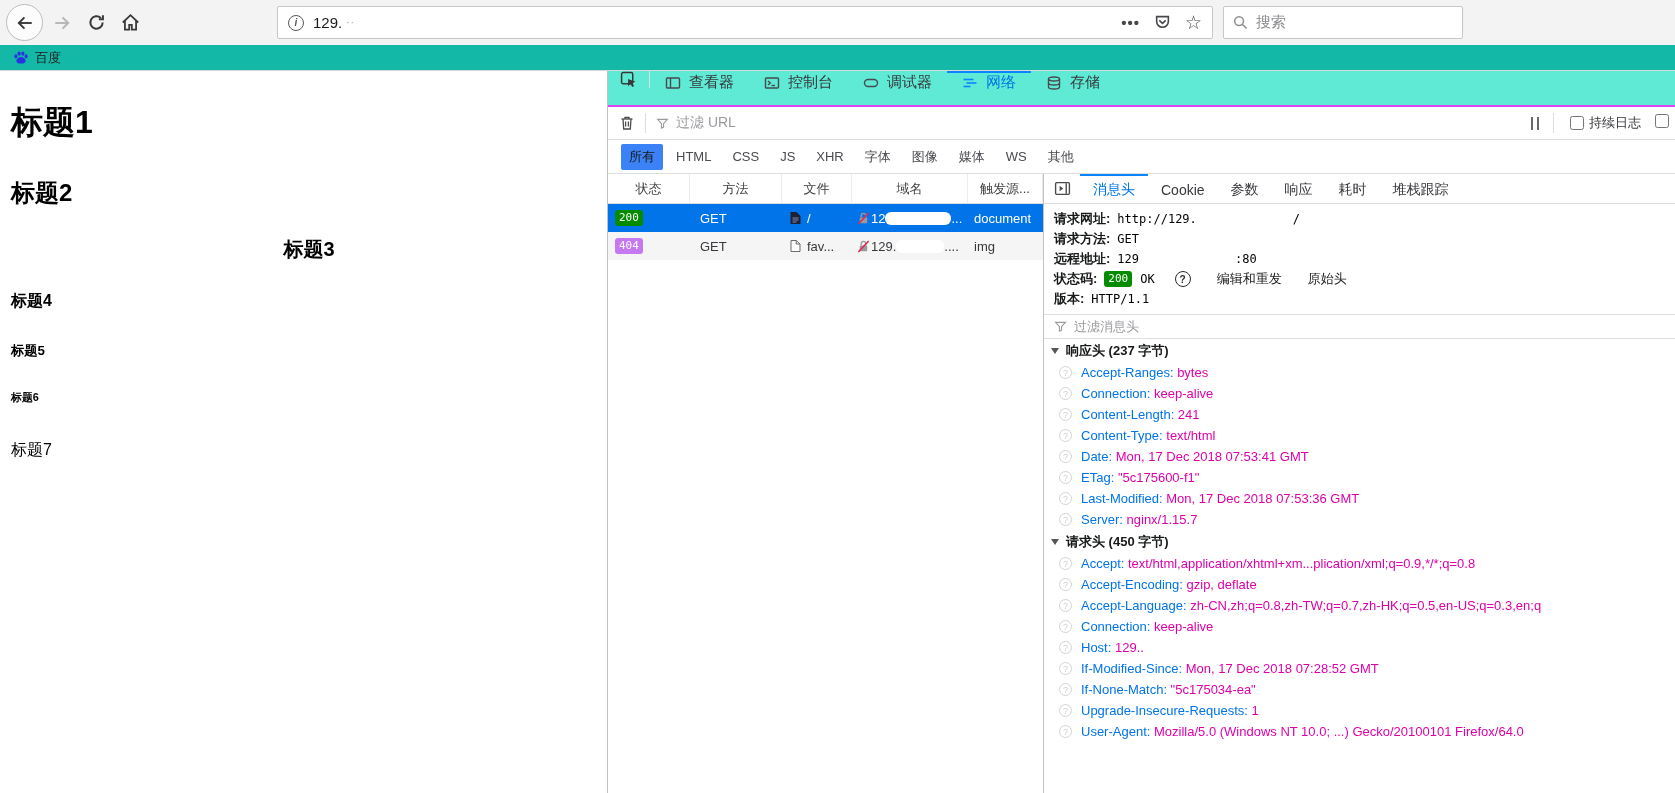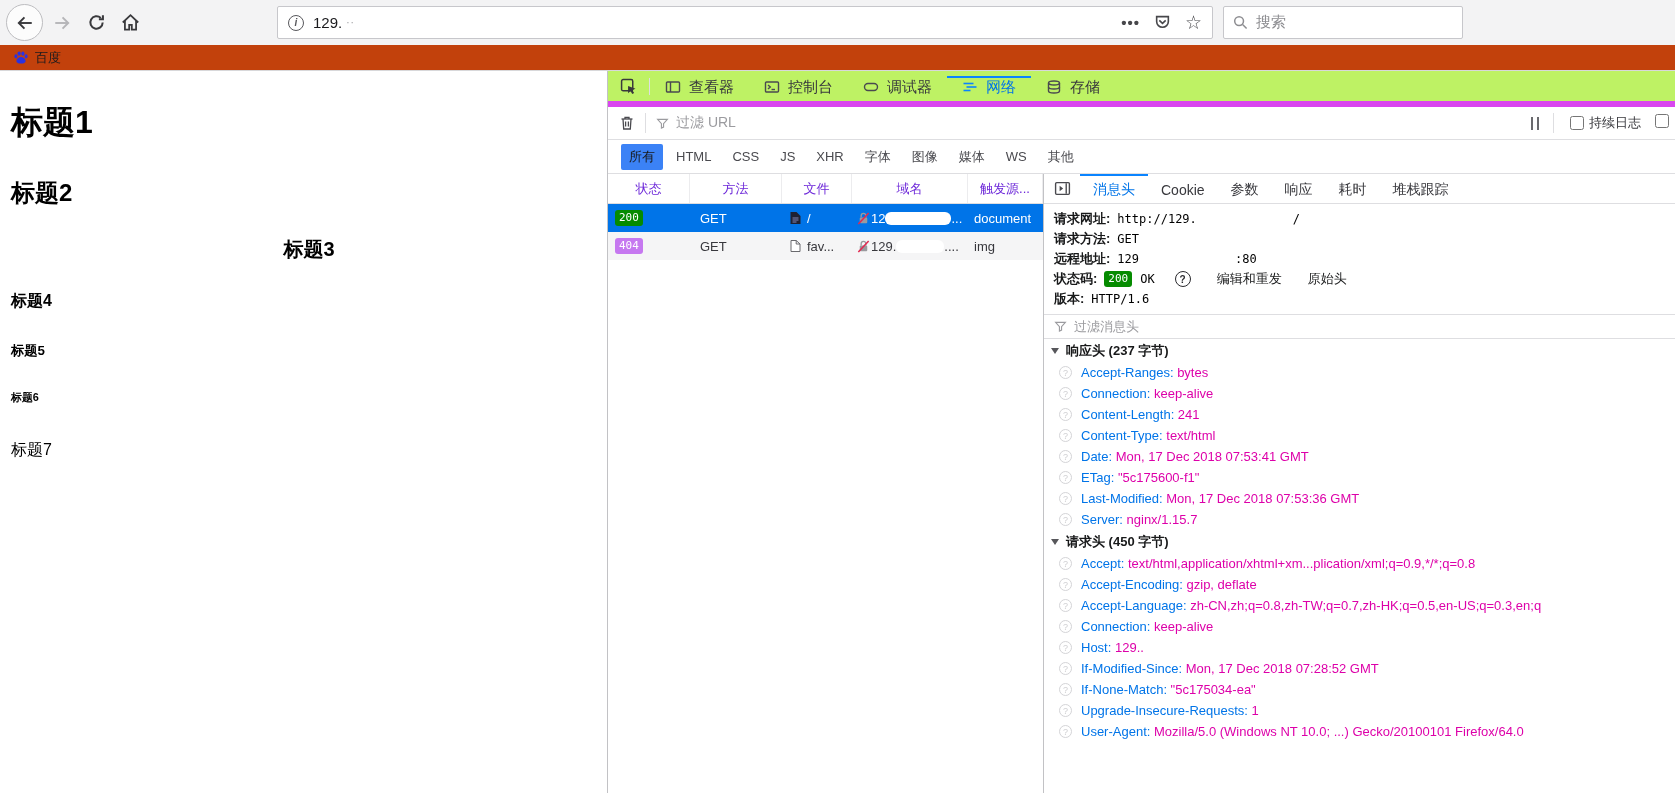--- a/index.html
+++ b/index.html
@@ -37,42 +37,42 @@
   .urlbar-icon { margin-left:14px; color:#47474b; cursor:pointer; display:flex; align-items:center; }
   .ellipsis-glyph { font-size:15px; font-weight:700; letter-spacing:1px; color:#47474b; }
   .star-glyph { font-size:19px; color:#47474b; line-height:1; }
   .search-bar {
     width:240px; height:33px; margin-left:10px;
     background:#fff; border:1px solid #c7c7cb; border-radius:2px;
     display:flex; align-items:center; padding:0 9px; color:#8d8d91; font-size:15px;
   }
   .search-bar span { margin-left:8px; }
   .bookmarks-bar {
-    height:25px; background:#c2410c; display:flex; align-items:center; padding-left:13px;
+    height:25px; background:#14b8a6; display:flex; align-items:center; padding-left:13px;
   }
   .bookmark-item { display:flex; align-items:center; gap:6px; font-size:13px; color:#1b1b1e; cursor:pointer; }
 
   
   .content-row { display:flex; height:723px; border-top:1px solid #d8d8da; }
 
   .page-content { width:607px; background:#fff; padding-left:11px; overflow:hidden; }
   .page-content h1,.page-content h2,.page-content h3,.page-content h4,.page-content h5,.page-content h6,.page-content p
     { margin:0; line-height:1.15; font-weight:700; color:#000; }
   .page-content h1 { font-size:32px;   margin-top:33px; }
   .page-content h2 { font-size:24px;   margin-top:38px; }
   .page-content h3 { font-size:20px; margin-top:32px;text-align:center; }
   .page-content h4 { font-size:16px;   margin-top:31px; }
   .page-content h5 { font-size:13.3px; margin-top:32px; }
   .page-content h6 { font-size:10.9px; margin-top:33px; }
   .page-content p  { font-size:16px;   margin-top:37px; font-weight:400; }
 
   
   .devtools { flex:1; min-width:0; border-left:1px solid #c2c2c5; display:flex; flex-direction:column; background:#fff; }
 
-  .dt-tabbar { height:36px; flex:none; display:flex; align-items:center; background:#bef264; border-bottom:6px solid #d946ef; }
+  .dt-tabbar { height:36px; flex:none; display:flex; align-items:flex-start; background:#5eead4; border-bottom:2px solid #d946ef; }
   .dt-pick { width:42px; display:flex; align-items:center; justify-content:center; border-right:1px solid #dedee1; cursor:pointer; }
   .dt-tab {
     display:flex; align-items:center; gap:8px; padding:0 15px; font-size:15px; color:#38383d;
     border-top:2px solid transparent; cursor:pointer; white-space:nowrap;
   }
   .dt-tab.active { color:#0074e8; border-top-color:#0a84ff; }
 
   .net-toolbar { height:33px; flex:none; display:flex; align-items:center; border-bottom:1px solid #dedee1; padding:0 11px; }
   .vsep { width:1px; height:20px; background:#dedee1; margin:0 10px; flex:none; }
   .filter-url { display:flex; align-items:center; gap:7px; color:#9b9b9f; font-size:14px; cursor:text; }
@@ -87,21 +87,21 @@
   .type-filter {
     border:none; background:transparent; font-family:inherit; font-size:13px; color:#4a4a4f;
     padding:4px 8px; border-radius:2px; cursor:pointer;
   }
   .type-filter.active { background:#3b82f6; color:#18191a; }
 
   .net-main { flex:1; display:flex; min-height:0; }
 
   
   .request-list { width:436px; flex:none; border-right:1px solid #c2c2c5; font-size:13px; color:#38383d; overflow:hidden; }
-  .req-header { display:grid; grid-template-columns:82px 92px 70px 116px 1fr; height:30px; border-bottom:1px solid #dedee1; color:#6d28d9; }
+  .req-header { display:grid; grid-template-columns:82px 92px 70px 116px 1fr; height:30px; border-bottom:1px solid #dedee1; color:#404040; }
   .req-header .hcell {
     display:flex; align-items:center; justify-content:center; border-right:1px solid #ececee;
     overflow:hidden; white-space:nowrap; cursor:pointer;
   }
   .req-row { display:grid; grid-template-columns:82px 92px 70px 116px 1fr; height:28px; align-items:center; cursor:pointer; }
   .req-row.selected { background:#0074e8; color:#fff; }
   .req-row.striped { background:#f5f5f6; }
   .rcell { overflow:hidden; white-space:nowrap; display:flex; align-items:center; }
   .c-status { padding-left:7px; }
   .c-method { padding-left:10px; }
@@ -445,21 +445,21 @@
               <span class="sum-label">状态码:</span>
               <span class="status-badge badge-2xx">200</span>
               <span class="sum-gap"></span>
               <span class="sum-value">OK</span>
               <span class="help-circle">?</span>
               <span class="sum-btn">编辑和重发</span>
               <span class="sum-btn">原始头</span>
             </div>
             <div class="sum-line">
               <span class="sum-label">版本:</span>
-              <span class="sum-value">HTTP/1.6</span>
+              <span class="sum-value">HTTP/1.1</span>
             </div>
           </div>
 
           <div class="hdr-filter">
             <svg width="13" height="13" viewBox="0 0 16 16" fill="none" stroke="#9b9b9f" stroke-width="1.4">
                 <path d="M2 3h12l-4.7 5.2v4.2l-2.6 1.3V8.2z"></path>
               </svg>
             <span>过滤消息头</span>
           </div>
 

